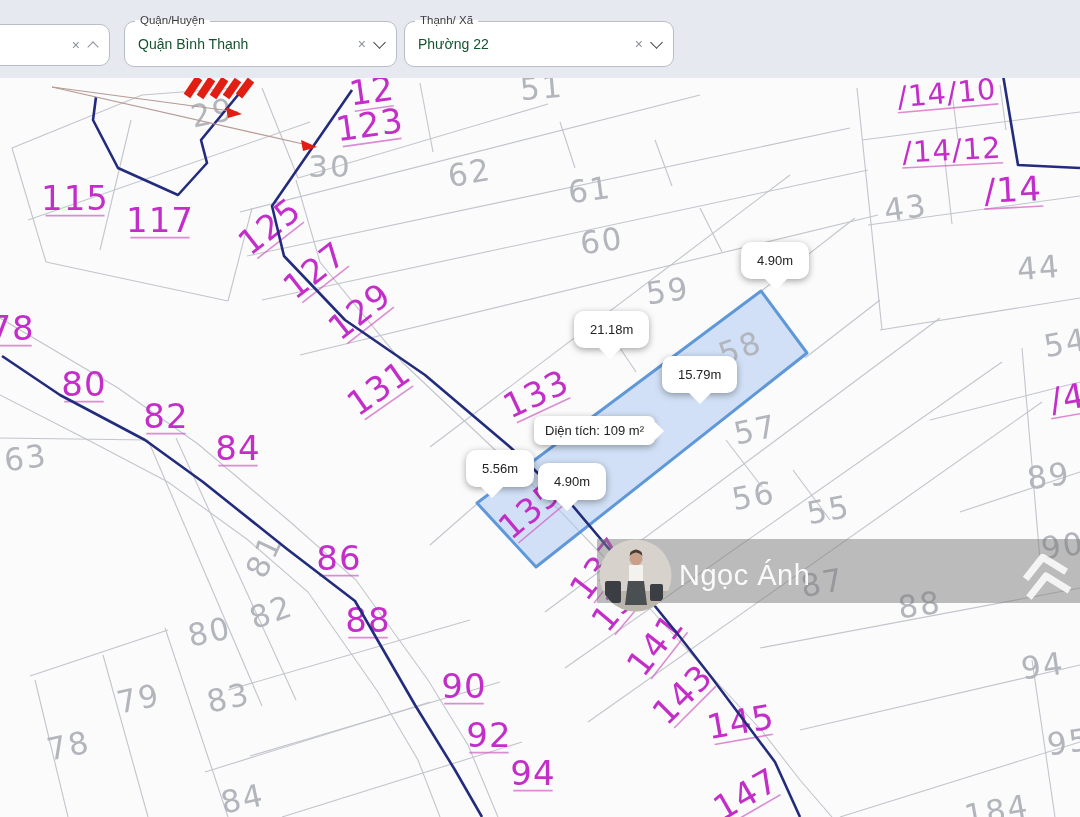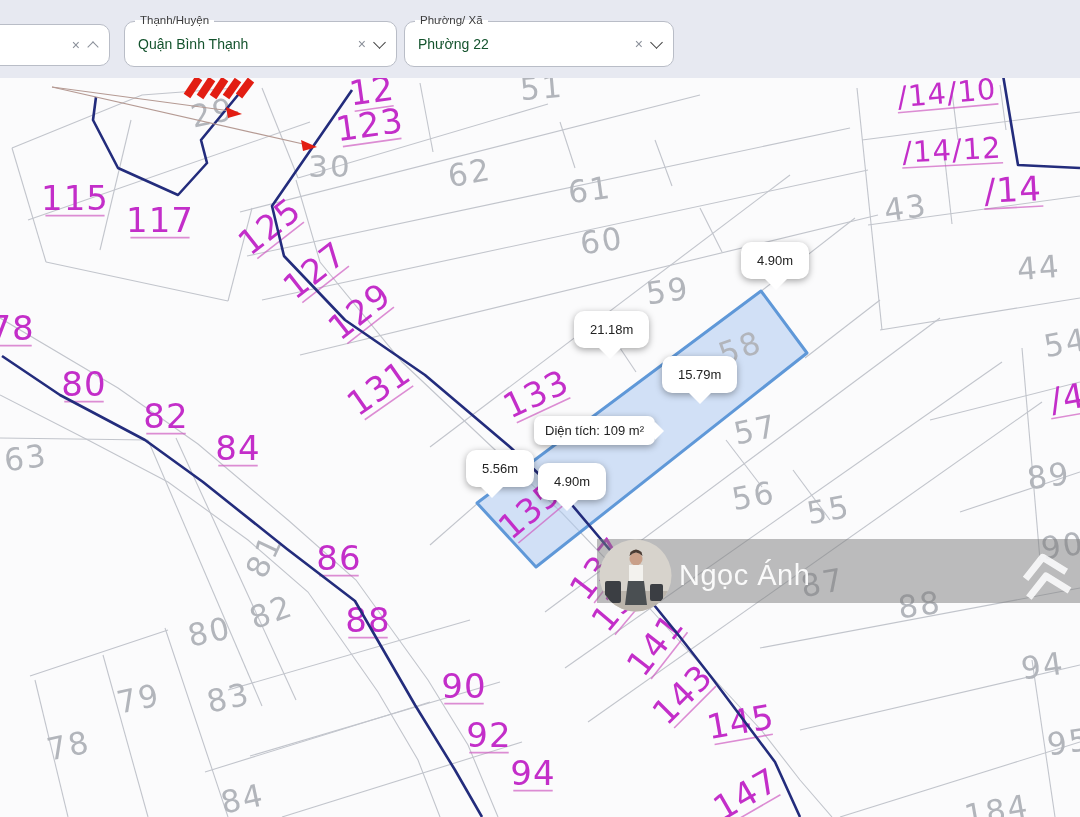--- a/index.html
+++ b/index.html
@@ -379,30 +379,30 @@
 
     <div class="select" style="left:-62px;top:24px;width:170px;height:40px;">
       <span class="value"></span>
       <span class="icons">
         <span class="xicon">×</span>
         <span class="caret-up"></span>
       </span>
     </div>
 
     <div class="select" style="left:124px;top:21px;width:271px;height:44px;">
-      <span class="flabel">Thạnh/Huyện</span>
+      <span class="flabel">Quận/Huyện</span>
       <span class="value">Quận Bình Thạnh</span>
       <span class="icons">
         <span class="xicon">×</span>
         <span class="caret-down"></span>
       </span>
     </div>
 
     <div class="select" style="left:404px;top:21px;width:268px;height:44px;">
-      <span class="flabel">Phường/ Xã</span>
+      <span class="flabel">Thạnh/ Xã</span>
       <span class="value">Phường 22</span>
       <span class="icons">
         <span class="xicon">×</span>
         <span class="caret-down"></span>
       </span>
     </div>
 
   </div>
 </div>
 

